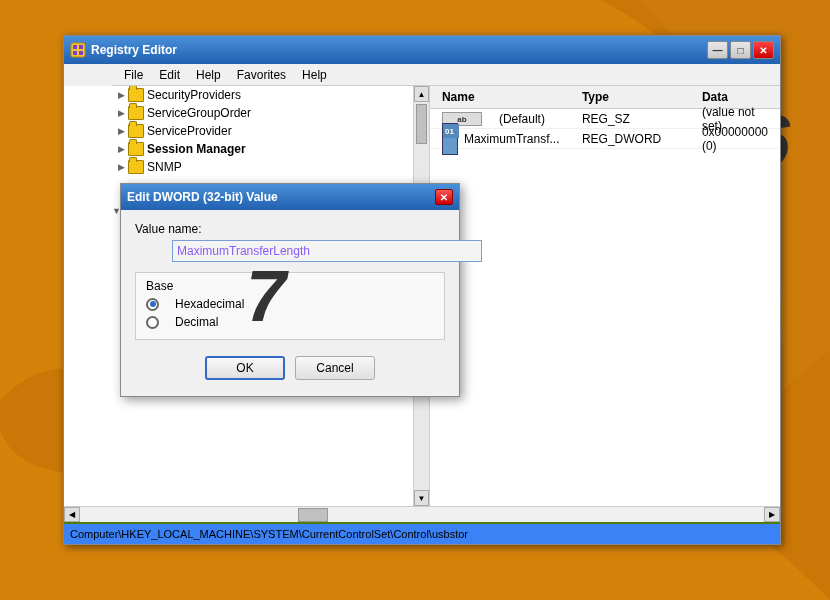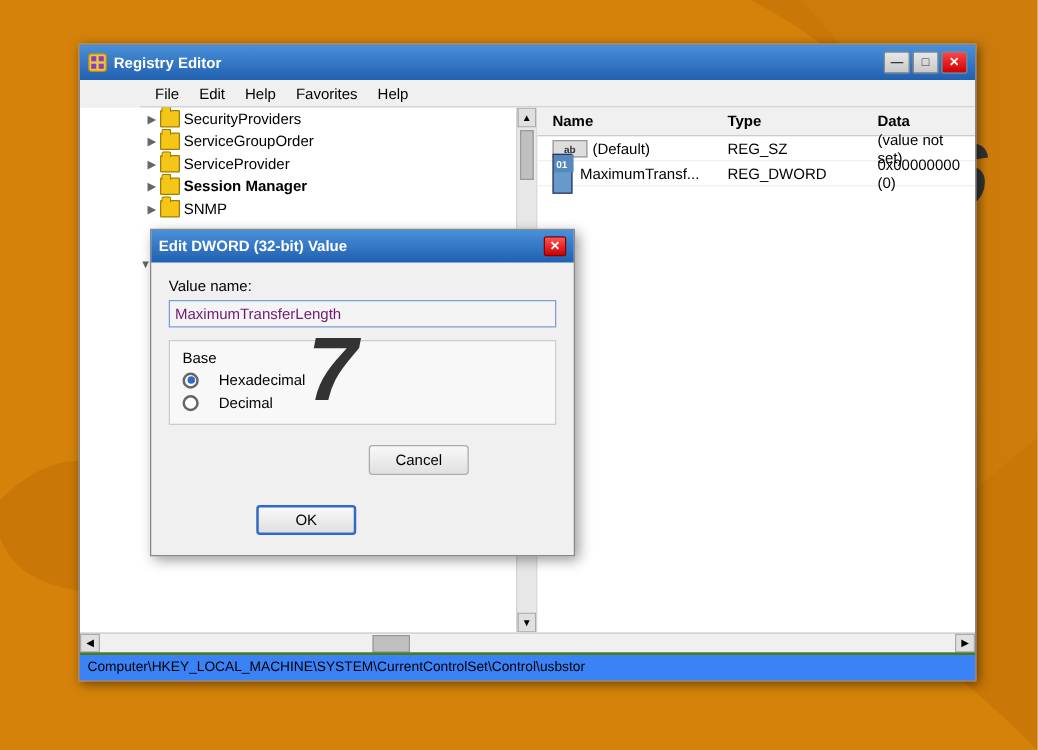--- a/index.html
+++ b/index.html
@@ -170,29 +170,29 @@
     .reg-cell {
       font-size: 12px;
       padding: 0 8px;
     }
     .reg-cell.name { min-width: 140px; display: flex; align-items: center; gap: 4px; }
     .reg-cell.type { min-width: 120px; }
     .reg-cell.data { flex: 1; }
 
     .reg-icon-ab {
       display: inline-block;
-      width: 28px; height: 14px;
+      width: 40px; height: 14px;
       background: #ddd;
       border: 1px solid #999;
       font-size: 8px;
       font-weight: bold;
       text-align: center;
       line-height: 14px;
       color: #333;
-      margin-right: 0;
+      margin-right: 13px;
     }
     .reg-icon-dword {
       display: inline-block;
       width: 16px; height: 32px;
       background: #6699cc;
       border: 1px solid #336;
       font-size: 7px;
       font-weight: bold;
       text-align: center;
       line-height: 14px;
@@ -340,21 +340,21 @@
     .dialog-btn {
       width: 80px;
       height: 24px;
       background: linear-gradient(to bottom, #f8f8f8 0%, #e0e0e0 100%);
       border: 1px solid #aaa;
       border-radius: 3px;
       font-size: 12px;
       cursor: pointer;
       display: flex; align-items: center; justify-content: center;
     }
-    .dialog-btn.ok { border: 2px solid #316ac5; margin-top: 48px; }
+    .dialog-btn.ok { border: 2px solid #316ac5; }
 
     
     .annotation-7 {
       position: absolute;
       font-size: 72px;
       font-weight: bold;
       color: #333;
       font-style: italic;
       left: 246px;
       top: 255px;
@@ -594,21 +594,21 @@
 
     <div class="dialog-title">
       <span class="dialog-title-text">Edit DWORD (32-bit) Value</span>
       <div class="dialog-close-btn">✕</div>
     </div>
 
     <div class="dialog-body">
       
       
       <div class="dialog-label">Value name:</div>
-      <input class="dialog-textbox" type="text" readonly="" style="background: rgb(244, 244, 244); color: #701a75;" value="MaximumTransferLength">
+      <input class="dialog-textbox" type="text" readonly="" style="background: rgb(244, 244, 244); color: #8b5cf6; margin-left: 37px;" value="MaximumTransferLength">
 
       
       <div class="dialog-row">
 
 
         <div class="dialog-base-group">
           <div style="border:1px solid #ccc;padding:6px 10px;background:#f8f8f8;">
             <div class="dialog-base-label">Base</div>
             <div class="radio-row">
               <div class="radio-btn selected">

